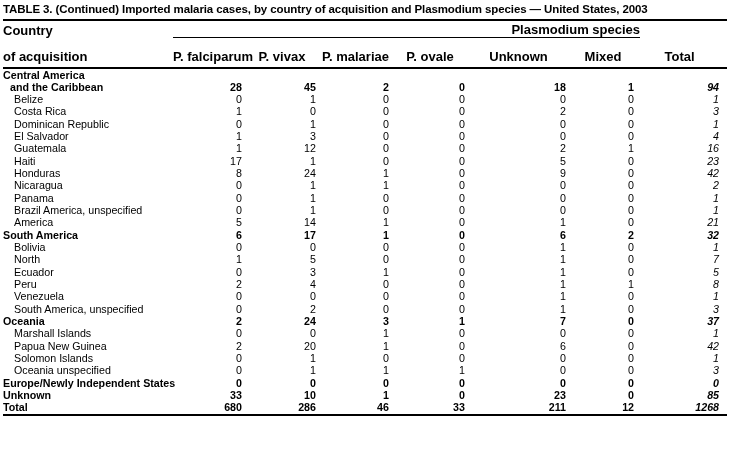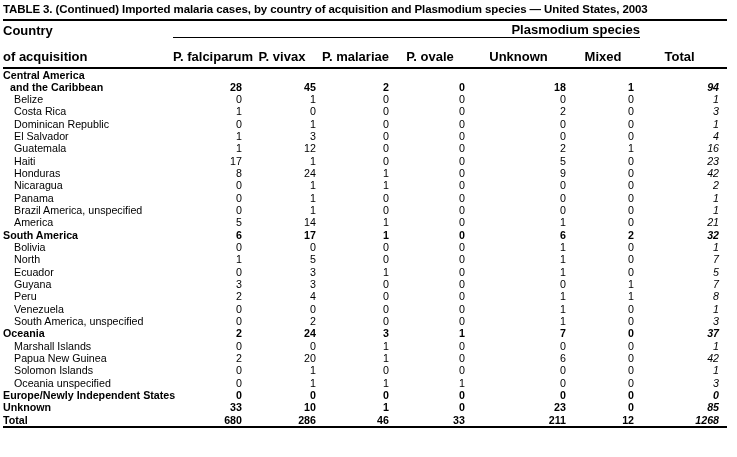--- a/index.html
+++ b/index.html
@@ -273,30 +273,20 @@
           <td class="lab ind1">Ecuador</td>
           <td class="num">0</td>
           <td class="num">3</td>
           <td class="num">1</td>
           <td class="num">0</td>
           <td class="num">1</td>
           <td class="num">0</td>
           <td class="num last">5</td>
         </tr>
         <tr class="">
-          <td class="lab ind1">Guyana</td>
-          <td class="num">3</td>
-          <td class="num">3</td>
-          <td class="num">0</td>
-          <td class="num">0</td>
-          <td class="num">0</td>
-          <td class="num">1</td>
-          <td class="num last">7</td>
-        </tr>
-        <tr class="">
           <td class="lab ind1">Peru</td>
           <td class="num">2</td>
           <td class="num">4</td>
           <td class="num">0</td>
           <td class="num">0</td>
           <td class="num">1</td>
           <td class="num">1</td>
           <td class="num last">8</td>
         </tr>
         <tr class="">

